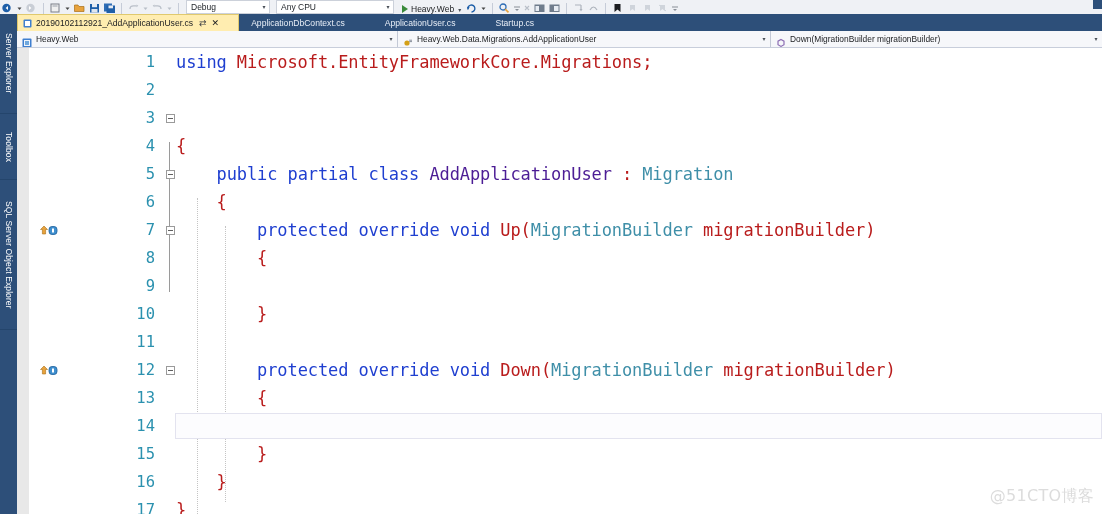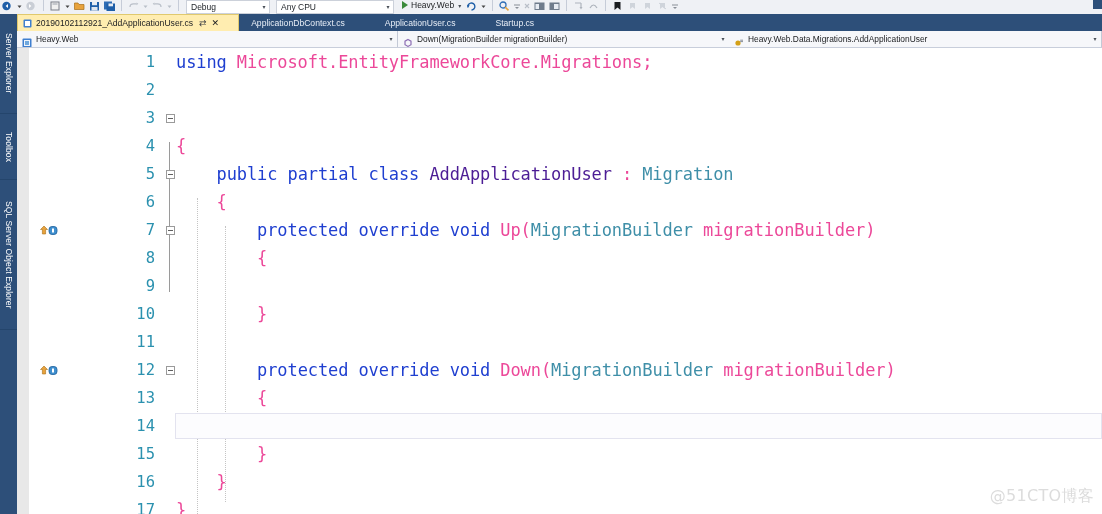--- a/index.html
+++ b/index.html
@@ -22,21 +22,21 @@
   }
 
   
   .toolbar {
     position: absolute;
     left: 0; top: 0;
     width: 1102px; height: 14px;
     background: #eff1f5;
     border-bottom: 1px solid #cfd6e4;
     display: flex;
-    align-items: flex-start;
+    align-items: flex-end;
     overflow: hidden;
   }
   .tb-sep {
     width: 1px; height: 11px;
     background: #c6ccd8;
     margin: 0 4px;
     flex: 0 0 auto;
   }
   .tb-ico {
     width: 13px; height: 12px;
@@ -283,21 +283,21 @@
   }
   .code {
     font-family: "DejaVu Sans Mono", monospace;
     font-size: 17px;
     line-height: 26px;
     white-space: pre;
     padding-left: 1px;
     letter-spacing: -0.1px;
   }
   .k  { color: #1f3fd0; }
-  .pl { color: #ec4899; }           
+  .pl { color: #b91c1c; }           
   .ty { color: #3f8fa8; }           
   .dim{ color: #4c1d95; }
 
   
   .watermark {
     position: absolute;
     right: 8px;
     bottom: 7px;
     font-size: 16px;
     color: #dcdcdc;
@@ -529,39 +529,39 @@
       <span class="sico">
         <svg width="10" height="10" viewBox="0 0 10 10">
             <rect x="0.5" y="0.5" width="9" height="9" rx="1" fill="#3f7fcf"></rect>
             <rect x="2" y="2" width="6" height="6" fill="#eef4fb"></rect>
             <rect x="3" y="3" width="4" height="4" fill="#6fa8de"></rect>
           </svg>
       </span>
       <span class="stxt">Heavy.Web</span>
       <span class="sarw">▾</span>
     </div>
-    <div class="nav-seg" style="width:331px;border-right:none">
-      <span class="sico">
-        <svg width="10" height="10" viewBox="0 0 10 10">
-            <path d="M5 1.5 L8 3.2 L8 6.7 L5 8.4 L2 6.7 L2 3.2 Z" fill="none" stroke="#8e6fb5" stroke-width="1.2"></path>
-          </svg>
-      </span>
-      <span class="stxt">Down(MigrationBuilder migrationBuilder)</span>
-      <span class="sarw">▾</span>
-    </div>
     <div class="nav-seg" style="width:373px">
       <span class="sico">
         <svg width="10" height="10" viewBox="0 0 10 10">
             <circle cx="4" cy="5" r="2.6" fill="#d4a017"></circle>
             <path d="M6.2 2.2 L9 2.2 M6.2 3.6 L9 3.6" stroke="#7a8290" stroke-width=".9"></path>
           </svg>
       </span>
       <span class="stxt">Heavy.Web.Data.Migrations.AddApplicationUser</span>
       <span class="sarw">▾</span>
     </div>
+    <div class="nav-seg" style="width:331px;border-right:none">
+      <span class="sico">
+        <svg width="10" height="10" viewBox="0 0 10 10">
+            <path d="M5 1.5 L8 3.2 L8 6.7 L5 8.4 L2 6.7 L2 3.2 Z" fill="none" stroke="#8e6fb5" stroke-width="1.2"></path>
+          </svg>
+      </span>
+      <span class="stxt">Down(MigrationBuilder migrationBuilder)</span>
+      <span class="sarw">▾</span>
+    </div>
   </div>
 
   <div class="editor">
     <div class="indmargin"></div>
     <div class="gutter-ind"></div>
 
     <div class="fold-line" style="top:94px; height:150px;"></div>
     <div class="fold-line" style="left:180px; top:150px; height:332px; border-left:1px dotted #c4c4c4; background:none; width:0;"></div>
     <div class="fold-line" style="left:208px; top:178px; height:276px; border-left:1px dotted #c4c4c4; background:none; width:0;"></div>
 

